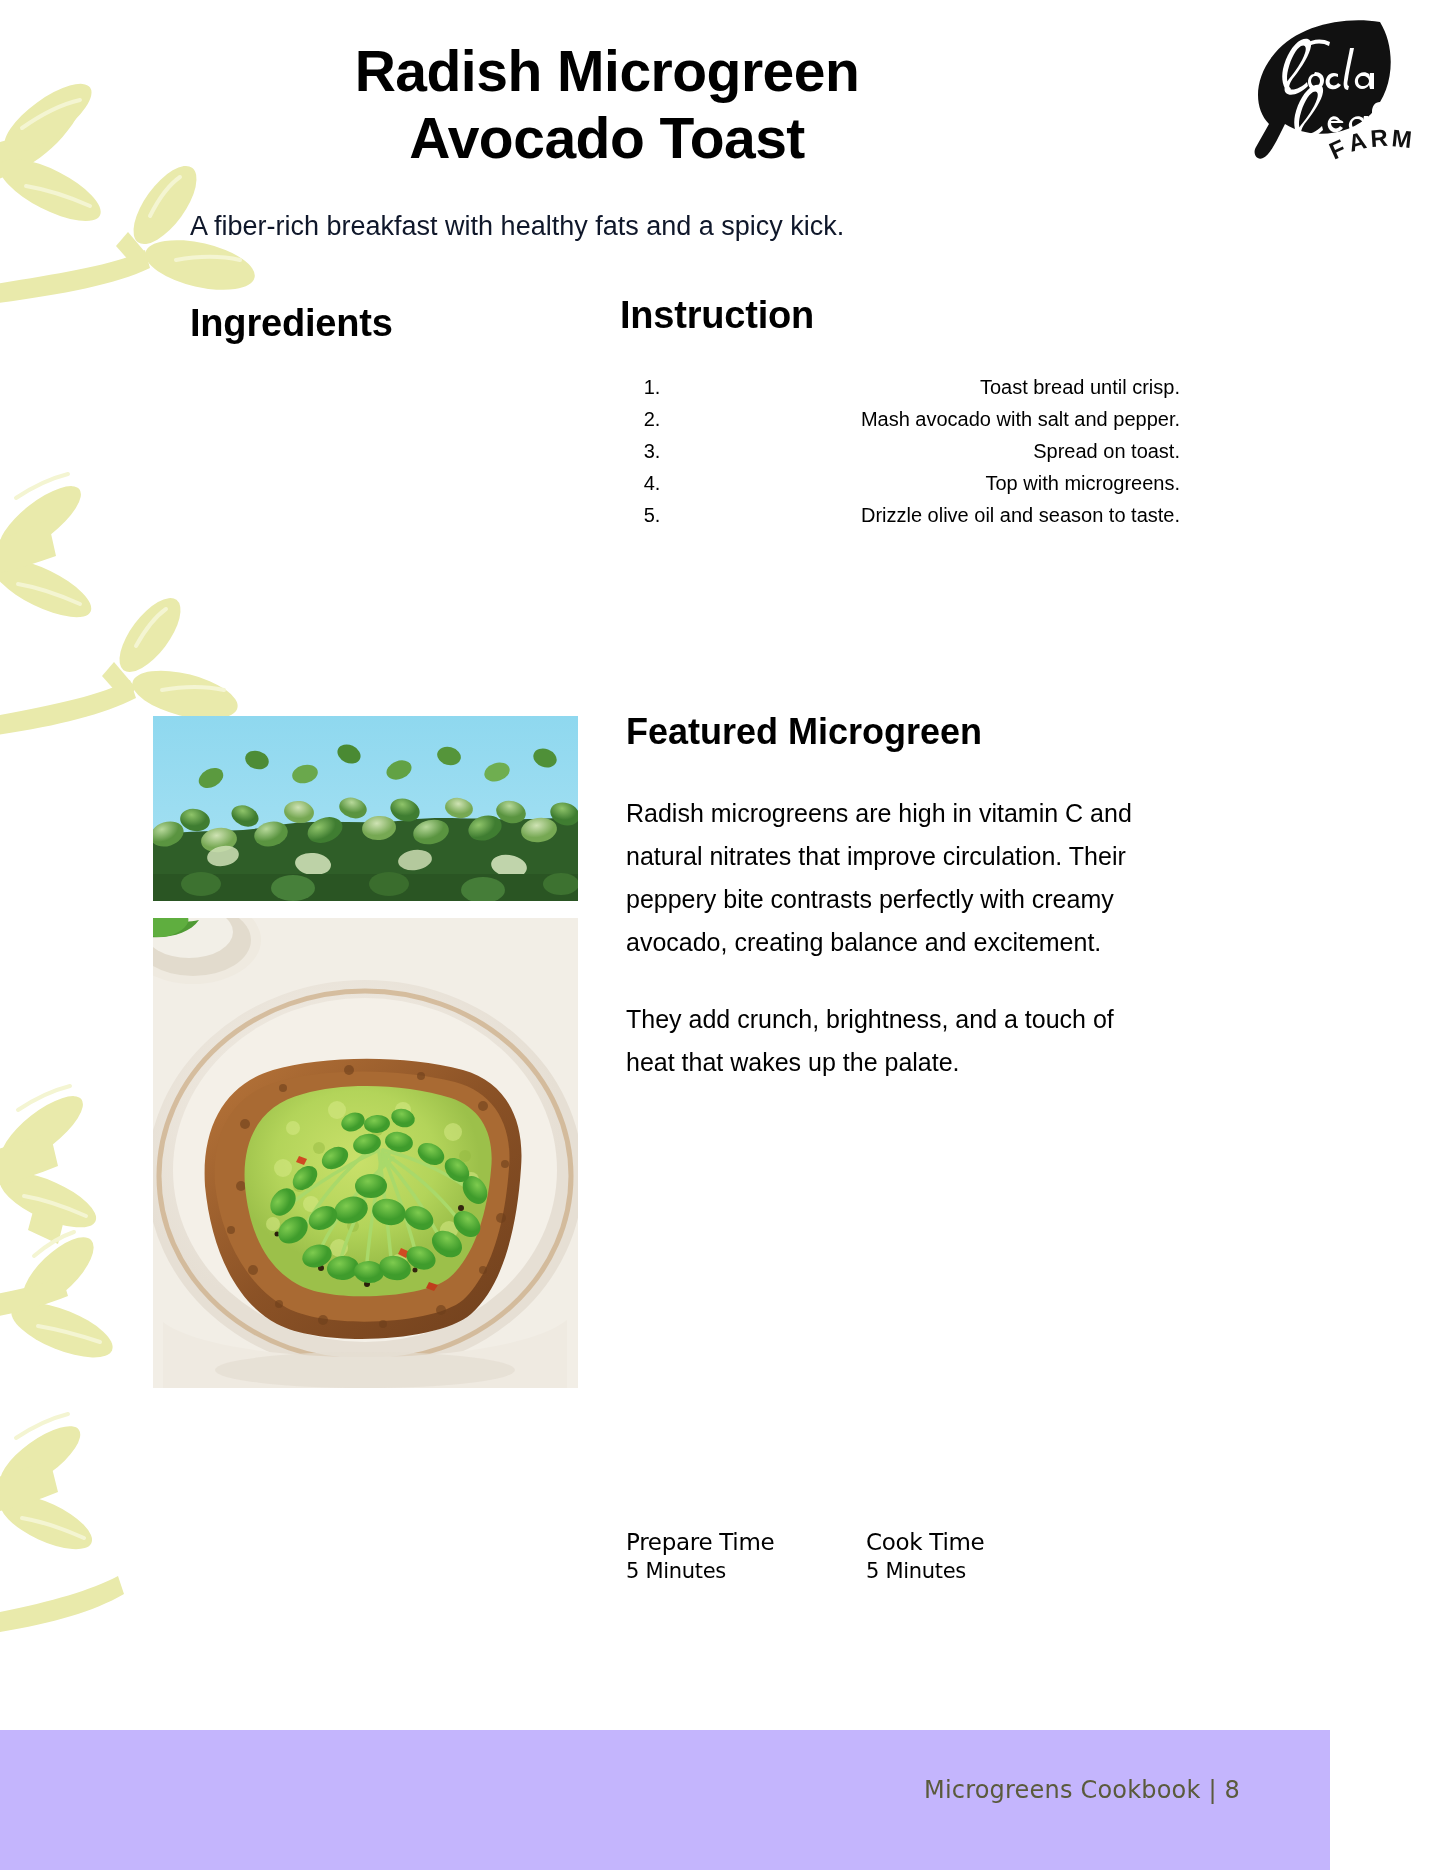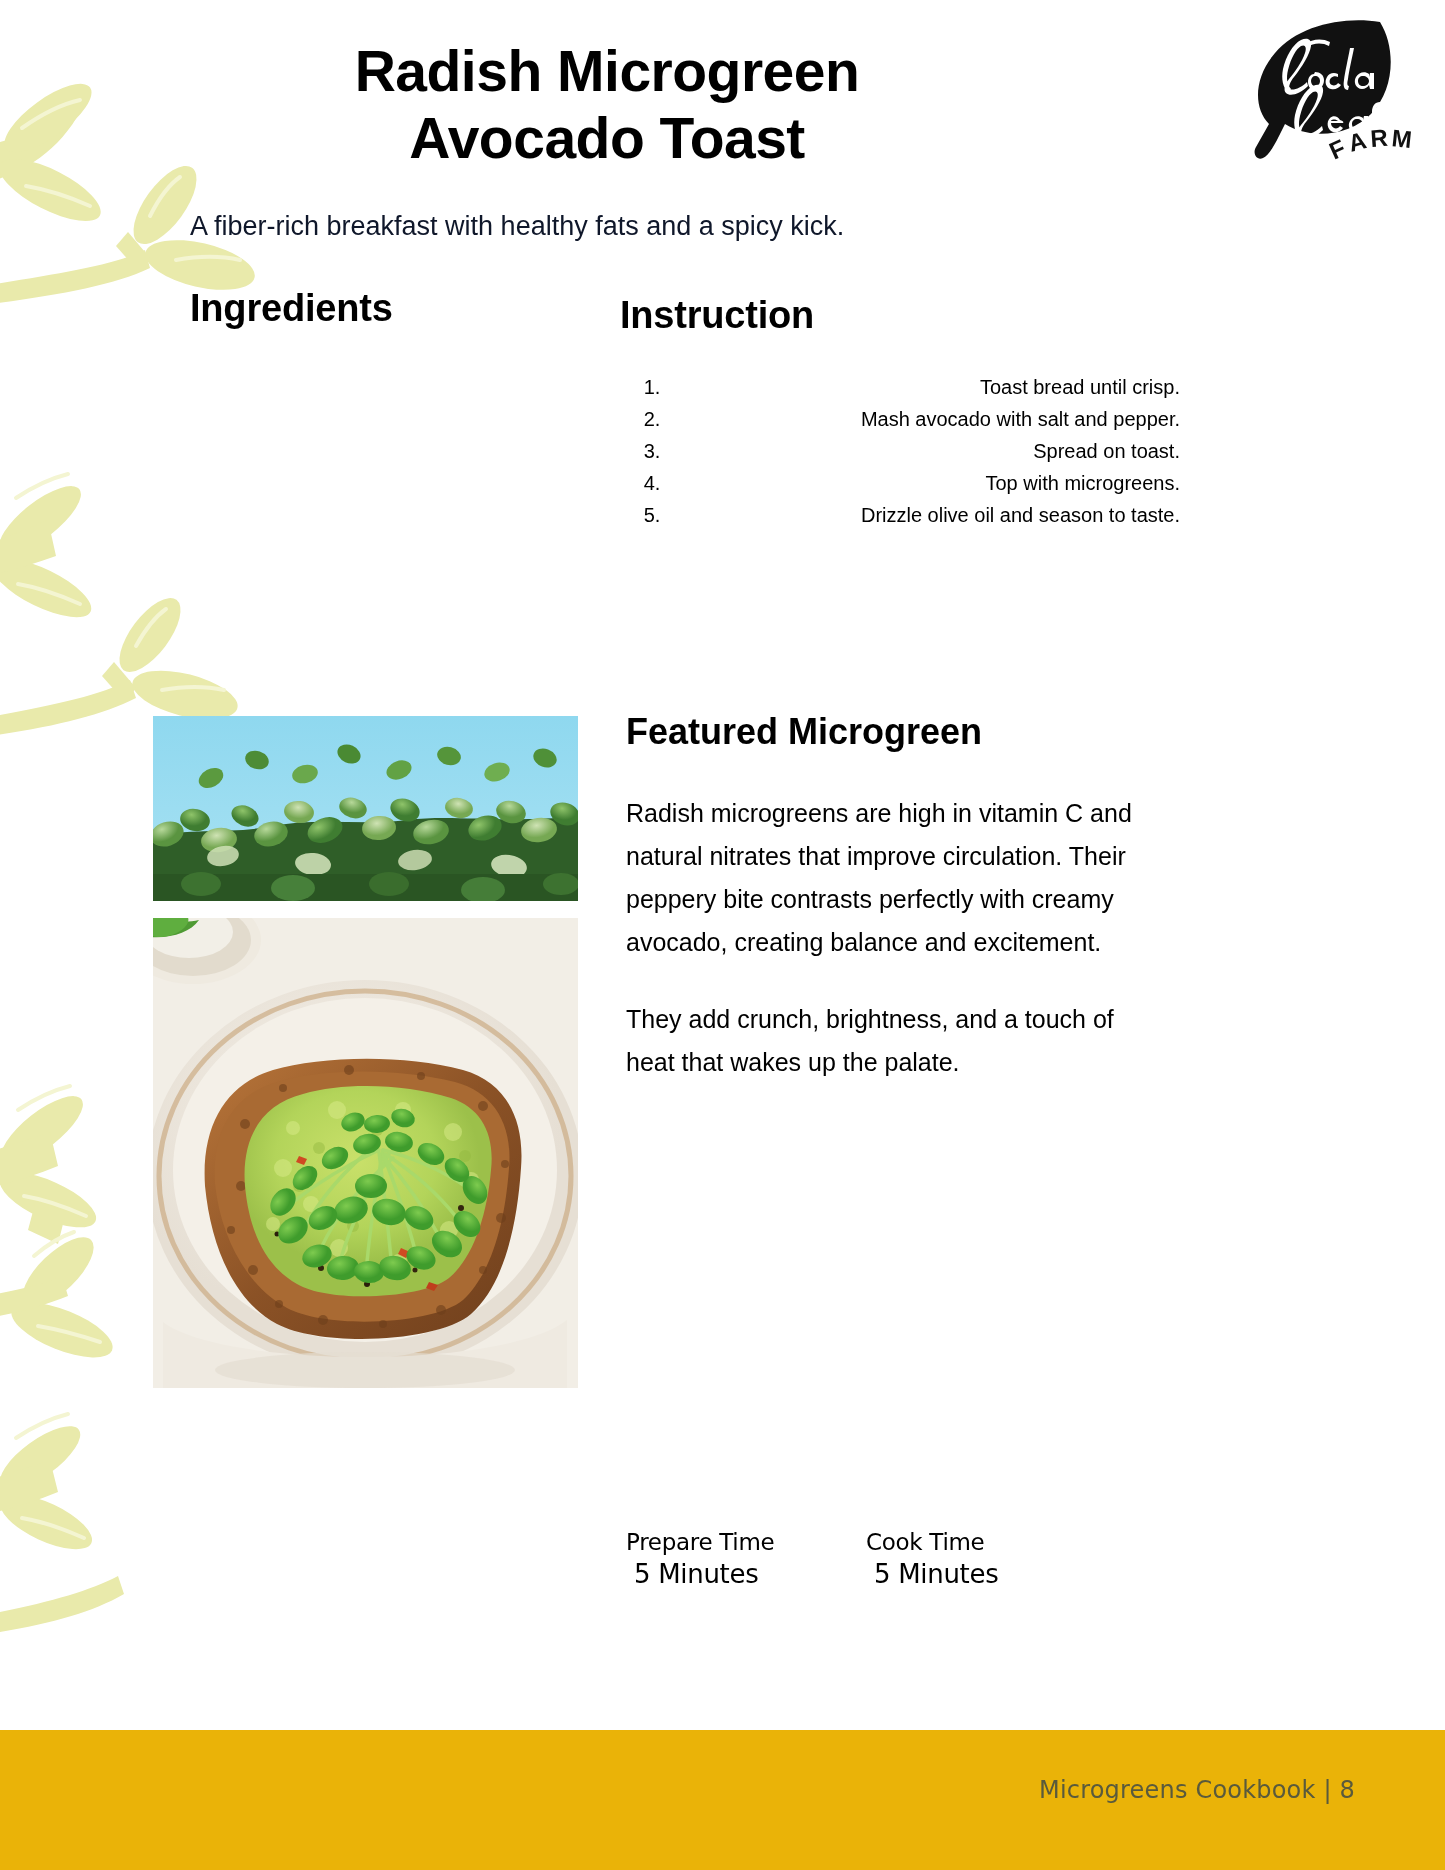--- a/index.html
+++ b/index.html
@@ -72,21 +72,21 @@
     font-size: 27px;
     line-height: 1.4;
     color: #0f172a;
     z-index: 4;
   }
 
   
   .col-ingredients {
     position: absolute;
     left: 190px;
-    top: 288px;
+    top: 303px;
     width: 390px;
     z-index: 4;
   }
   .col-instruction {
     position: absolute;
     left: 620px;
     top: 295px;
     width: 560px;
     z-index: 4;
   }
@@ -171,34 +171,33 @@
   .time-block { min-width: 188px; }
   .time-label {
     font-family: "DejaVu Sans", sans-serif;
     font-weight: normal;
     font-size: 23px;
     line-height: 1.25;
     letter-spacing: -0.3px;
   }
   .time-value {
     font-family: "DejaVu Sans", sans-serif;
-    font-size: 26px;
+    font-size: 21px;
     line-height: 1.35;
     letter-spacing: -0.3px;
-    margin-left: 8px;
   }
 
   
   .footer {
     position: absolute;
     left: 0;
     bottom: 0;
-    width: 1445px;
+    width: 1330px;
     height: 140px;
-    background: #eab308;
+    background: #c4b5fd;
     z-index: 6;
   }
   .footer-text {
     position: absolute;
     right: 90px;
     top: 46px;
     font-family: "DejaVu Sans", sans-serif;
     font-size: 24px;
     color: #5a5a3c;
     letter-spacing: 0.2px;

